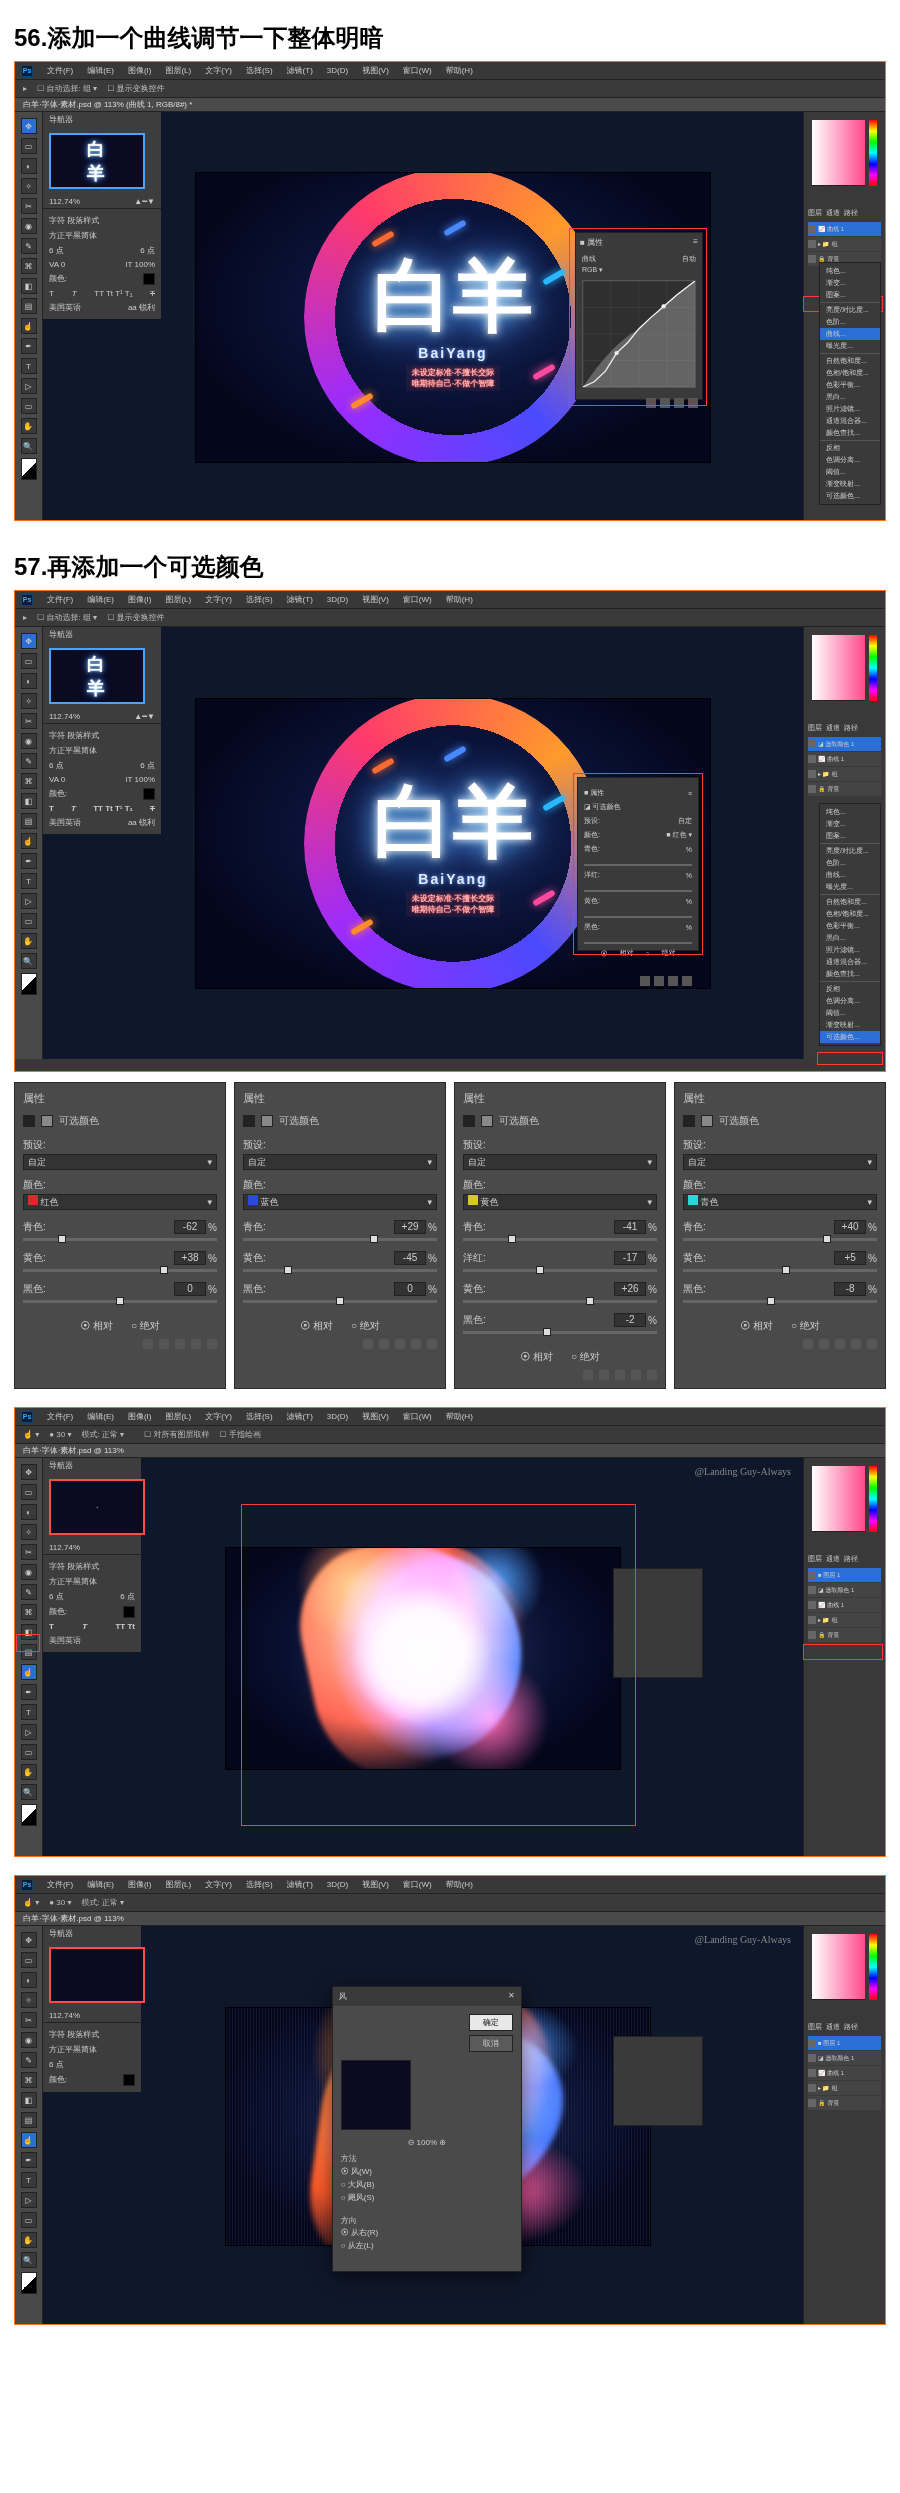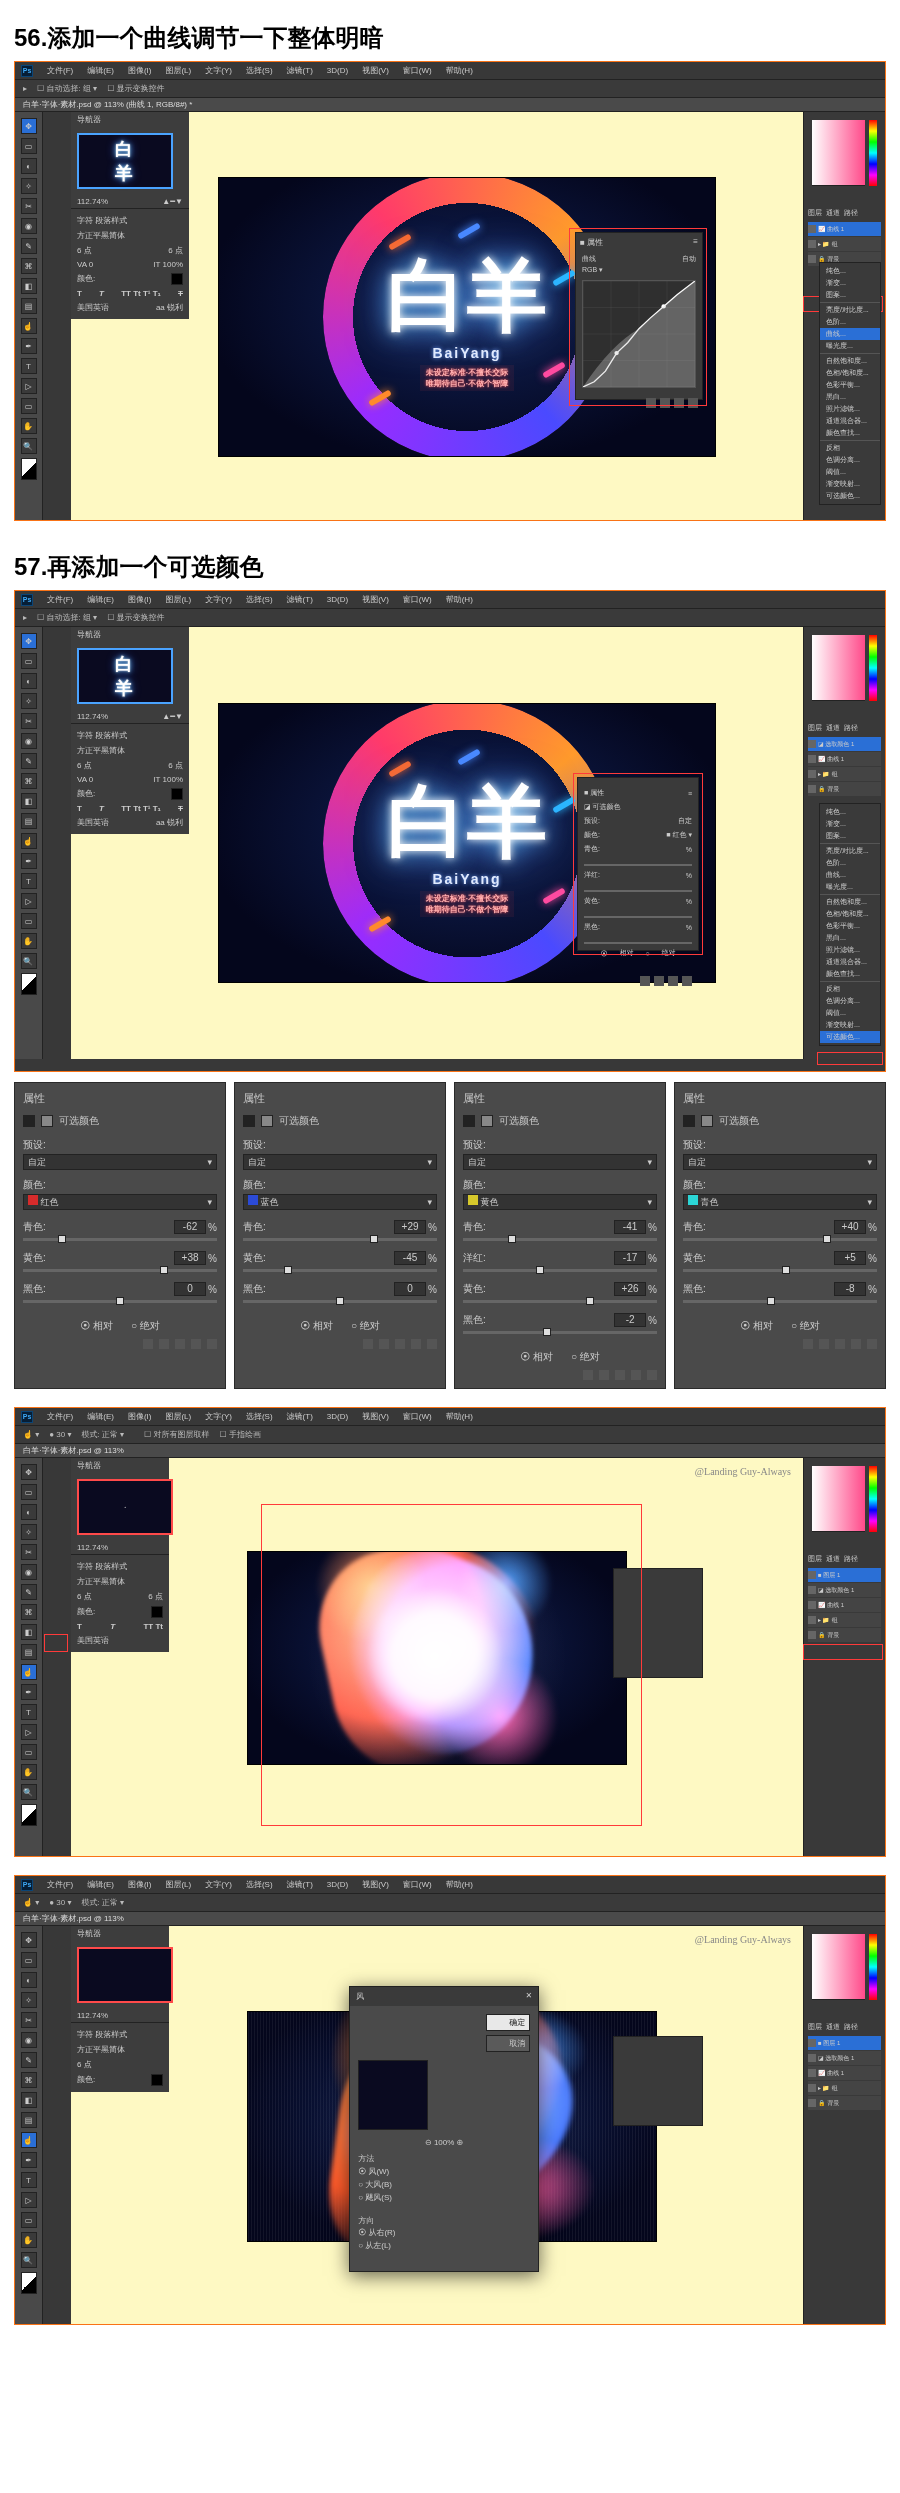--- a/index.html
+++ b/index.html
@@ -9,21 +9,21 @@
   .step-title .blue { color: #000000; }
   .ps-shot { background: #383838; border: 1px solid #f97316; position: relative; overflow: hidden; }
   .ps-top { background: #383838; border-bottom: 1px solid #222; height: 18px; display: flex; align-items: center; font-size: 8px; color: #ccc; padding: 0 6px; gap: 14px; }
   .ps-icon { width: 12px; height: 12px; background: #061e36; border: 1px solid #0a4577; font-size: 7px; color: #3fa9f5; display: inline-flex; align-items: center; justify-content: center; font-weight: bold; }
   .ps-opt { background: #3a3a3a; border-bottom: 1px solid #222; height: 18px; display: flex; align-items: center; font-size: 8px; color: #bbb; padding: 0 8px; gap: 10px; }
   .ps-tab { background: #4a4a4a; border-bottom: 1px solid #222; height: 14px; font-size: 8px; color: #ddd; padding: 0 8px; display: flex; align-items: center; }
   .ps-body { display: flex; }
   .ps-tools { width: 28px; background: #494949; border-right: 1px solid #222; display: flex; flex-direction: column; align-items: center; padding-top: 6px; gap: 4px; }
   .tool { width: 16px; height: 16px; background: #3a3a3a; border: 1px solid #222; font-size: 8px; color: #ccc; display: flex; align-items: center; justify-content: center; }
   .tool.active { background: #2a6fd6; }
-  .ps-canvas-area { flex: 1; background: #fef9c3; display: flex; align-items: center; justify-content: center; position: relative; margin-left: 28px; }
+  .ps-canvas-area { flex: 1; background: #0f172a; display: flex; align-items: center; justify-content: center; position: relative; }
   .ps-left-panels { position: absolute; left: 0; top: 0; width: 118px; background: #3d3d3d; color: #ccc; font-size: 8px; }
   .lp-thumb { margin: 6px; width: 96px; height: 56px; background: #0a0a20; border: 2px solid #4aa3ff; display: flex; align-items: center; justify-content: center; }
   .lp-thumb .mini { transform: scale(.22); transform-origin: center; }
   .lp-row { padding: 2px 6px; display: flex; justify-content: space-between; }
   .lp-sec { border-top: 1px solid #222; padding: 4px 0; }
   .canvas-dark { width: 68%; margin-left: 60px; aspect-ratio: 16/9; background: radial-gradient(ellipse at 50% 45%, #1a2b5a 0%, #0a1338 40%, #04061c 75%); border: 1px solid #000; position: relative; overflow: hidden; }
   .art { position: absolute; inset: 0; display: flex; align-items: center; justify-content: center; }
   .ring { width: 58%; aspect-ratio: 1; border-radius: 50%; border: 10px solid transparent; background: conic-gradient(from 140deg, #4a4aff, #9a2bff, #ff3a6a, #ff9a2b, #4a4aff) border-box; mask: radial-gradient(circle, transparent 56%, #000 56%); -webkit-mask: radial-gradient(circle, transparent 56%, #000 56%); position: absolute; filter: blur(.4px) drop-shadow(0 0 10px rgba(255,80,200,.5)); }
   .glyph { font-size: 80px; font-weight: 900; color: #fff; position: relative; text-shadow: 0 0 8px #fff, 0 0 24px #6fd6ff, 0 0 44px #3a6aff; display:flex; flex-direction:column; align-items:center; }
   .glyph .sub { font-size: 14px; font-weight: bold; letter-spacing: 2px; color: #e0eaff; text-shadow: 0 0 4px #6fa3ff; margin-top: -6px; }
@@ -80,21 +80,21 @@
   
   .canvas-wind { filter: none; }
   .wind-lines::before { content:""; position:absolute; inset:0; background: repeating-linear-gradient(90deg, rgba(255,255,255,.06) 0 1px, transparent 1px 3px); }
   
   .dialog { position:absolute; top:60px; left:38%; width:190px; background:#4a4a4a; border:1px solid #222; color:#ccc; font-size:8px; box-shadow:0 4px 18px rgba(0,0,0,.6); }
   .dialog .ttl { background:#3a3a3a; padding:4px 6px; display:flex; justify-content:space-between; }
   .dialog .body { padding:8px; display:flex; gap:8px; }
   .dialog .opts { flex:1; }
   .dialog .opts .grp { font-size:8px; margin-bottom:10px; line-height:1.6; }
   .dialog .btns { width:44px; display:flex; flex-direction:column; gap:4px; }
-  .dialog .btns .b { background:#5a5a5a; border:1px solid #222; text-align:right; padding:2px 4px; }
+  .dialog .btns .b { background:#5a5a5a; border:1px solid #222; text-align:center; padding:2px 4px; }
   .dialog .btns .b.ok { background:#e8e8e8; color:#222; }
   .dialog .preview { width:70px; height:70px; background:#0a0a20; border:1px solid #222; margin:0 8px 8px; }
   .mini-icon { width:10px;height:10px;background:#555;display:inline-block; }
   .divider { height: 18px; }
 </style>
 </head>
 <body>
 
 <div class="doc">
 
@@ -170,21 +170,21 @@
                 <span>6 点</span>
               </div>
           <div class="lp-row">
                 <span>VA  0</span>
                 <span>IT 100%</span>
               </div>
           <div class="lp-row">
                 <span>颜色:</span>
                 <span class="sq" style="background:#000"></span>
               </div>
-          <div class="lp-row" style="font-weight:bold;justify-content:space-between;">T <i>T</i> TT Tt T¹ T₁ <s>T</s></div>
+          <div class="lp-row" style="font-weight:normal;justify-content:space-between;">T <i>T</i> TT Tt T¹ T₁ <s>T</s></div>
           <div class="lp-row">
                 <span>美国英语</span>
                 <span>aa 锐利</span>
               </div>
         </div>
       </div>
       <div class="canvas-dark">
         <div class="art">
           <div class="ring"></div>
           <span class="dash d1"></span>

